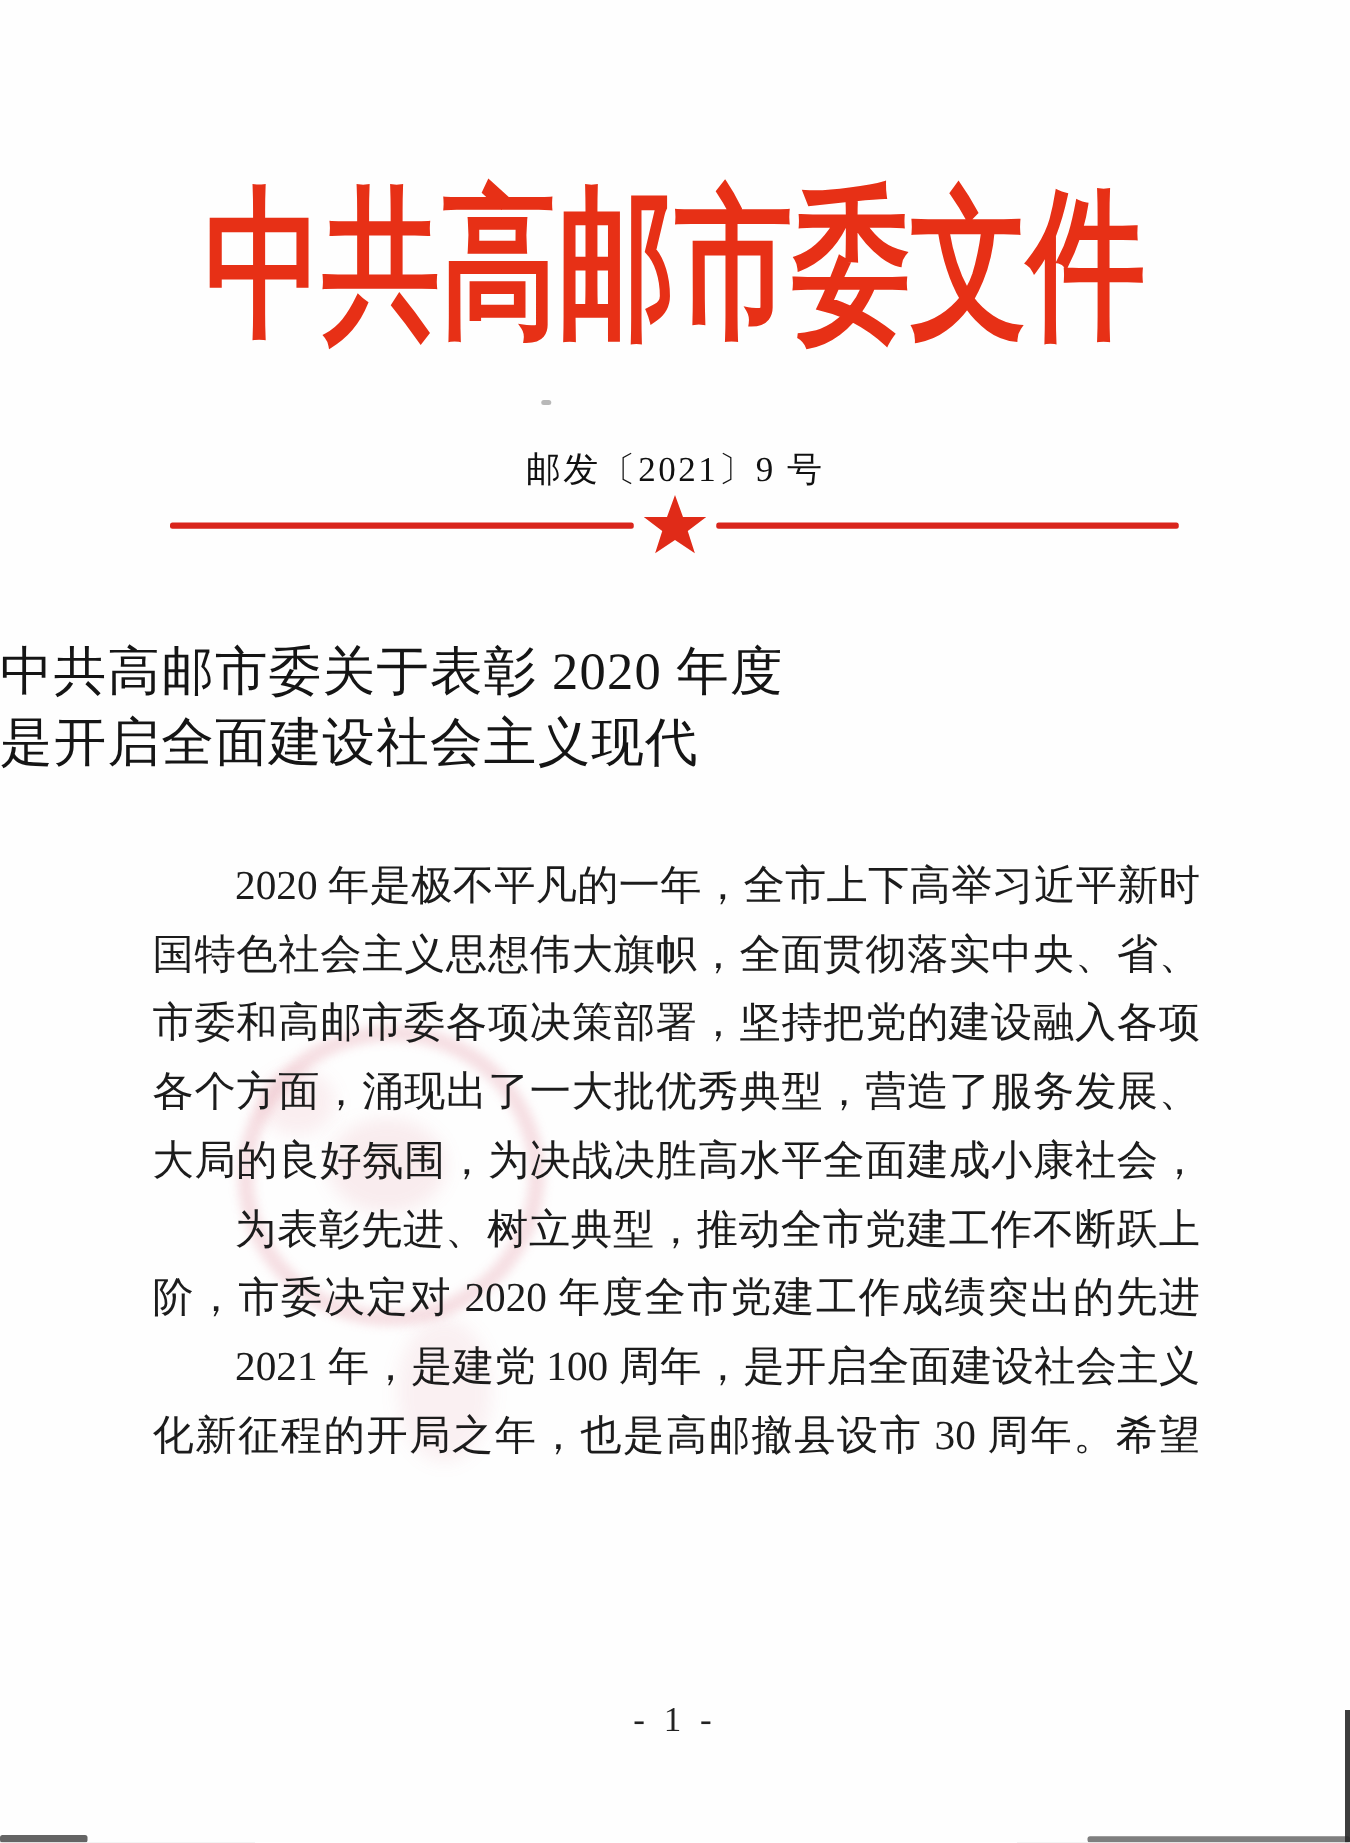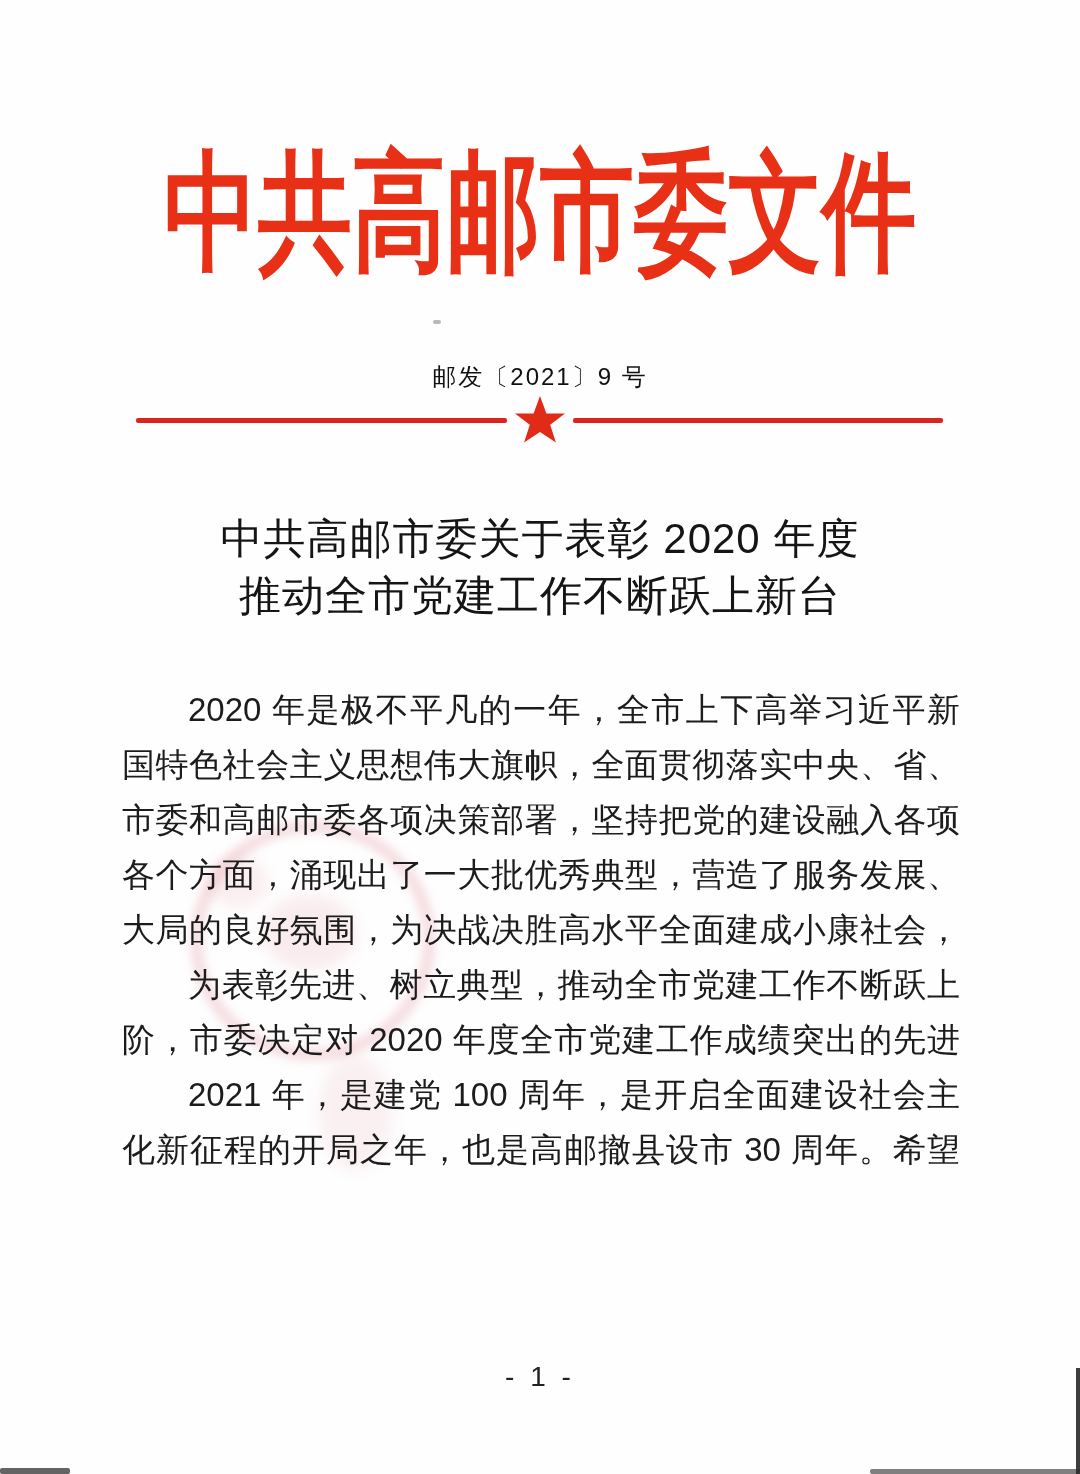--- a/index.html
+++ b/index.html
@@ -2,54 +2,54 @@
 <html><head>
 <meta charset="utf-8">
 <style>
   html,body{margin:0;padding:0;background:#e9e9e9;}
   .page{
     position:relative;
     width:1080px;height:1474px;
     margin:0 auto;
     background:#fefefe;
     overflow:hidden;
-    font-family:Liberation Sans, sans-serif;
+    font-family:Liberation Serif, serif;
     color:#1c1c1c;
   }
   
   .masthead{
     position:absolute;top:148px;left:0;right:0;
     text-align:center;
     font-size:94px;line-height:1;
     font-weight:bold;
     color:#e73016;
     transform:scaleY(1.38);
     transform-origin:top center;
     letter-spacing:0px;
     white-space:nowrap;
   }
   
   .docnum{
     position:absolute;top:357px;left:0;right:0;
     text-align:center;
-    font-size:24px;line-height:40px;
+    font-size:28px;line-height:40px;
     color:#111;
     letter-spacing:2px;
   }
   
   .rule-row{
     position:absolute;top:396px;left:136px;right:137px;height:48px;
     display:flex;align-items:center;
   }
   .rule-seg{flex:1;height:5px;background:#d9251c;border-radius:2px;}
   .rule-star{width:56px;height:50px;margin:0 5px;flex:0 0 auto;}
   
   .doc-title{
     position:absolute;top:510px;left:0;right:0;
-    text-align:center;
+    text-align:left;
     font-size:42px;line-height:57px;
     color:#151515;
     letter-spacing:1px;
   }
   
   .doc-body{
     position:absolute;top:682px;left:122px;right:120px;
     font-size:33px;
     color:#1c1c1c;
   }
@@ -106,21 +106,21 @@
   <div class="rule-row">
     <div class="rule-seg"></div>
     <svg class="rule-star" viewBox="0 0 52 50" aria-hidden="true">
       <polygon points="26,1 32.4,18.6 51,18.6 36.2,29.8 41.9,47.5 26,36.9 10.1,47.5 15.8,29.8 1,18.6 19.6,18.6" fill="#e02b18"></polygon>
     </svg>
     <div class="rule-seg"></div>
   </div>
 
   <div class="doc-title">
     <div>中共高邮市委关于表彰 2020 年度</div>
-    <div>推动全市党建工作不断跃上新台</div>
+    <div>是开启全面建设社会主义现代</div>
   </div>
 
   <div class="seal-ring"></div>
   <div class="seal-blob b1"></div>
   <div class="seal-blob b2"></div>
   <div class="seal-blob b3"></div>
 
   <div class="doc-body">
     <div class="line just indent">2020 年是极不平凡的一年，全市上下高举习近平新时代中</div>
     <div class="line just">国特色社会主义思想伟大旗帜，全面贯彻落实中央、省、扬州</div>

